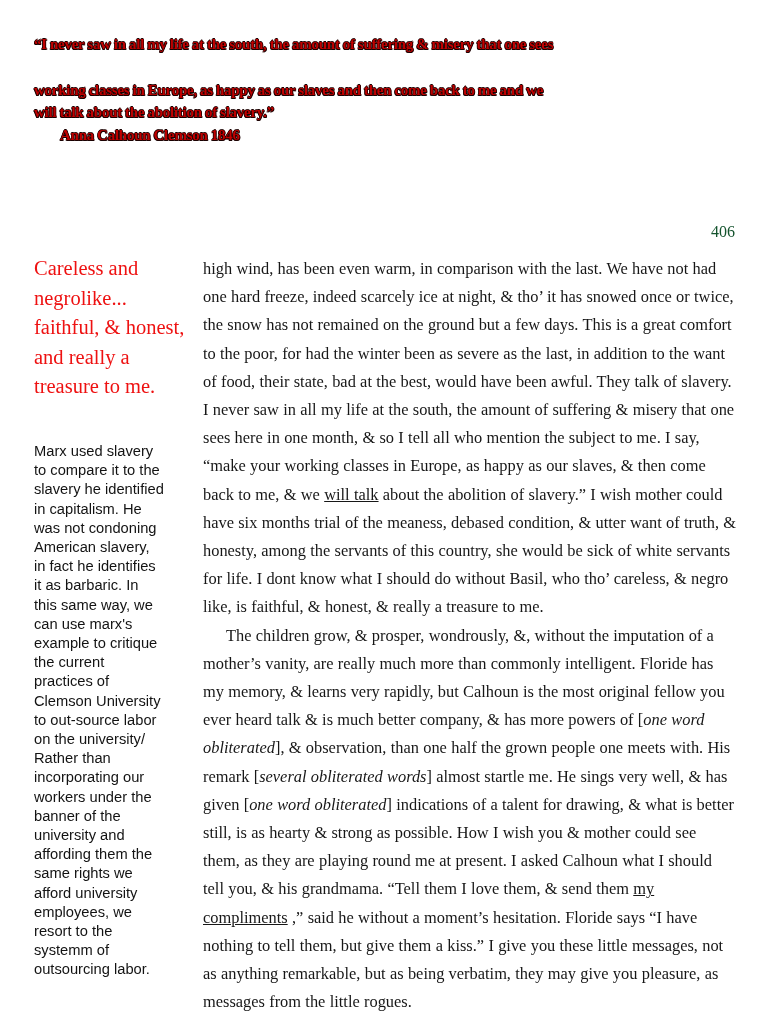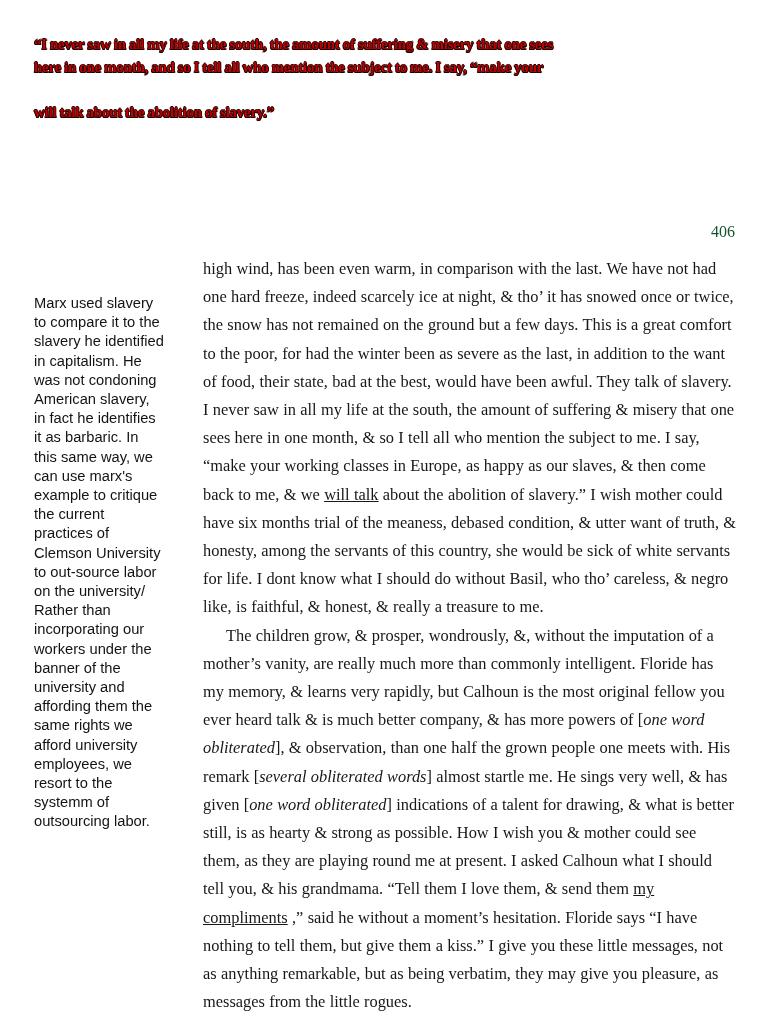--- a/index.html
+++ b/index.html
@@ -98,28 +98,30 @@
     text-indent: 23px;
   }
   .u { text-decoration: underline; text-align: center; }
   .ed { font-style: italic; }
 </style>
 </head>
 <body>
 
 <div id="epigraph">
   <span>“I never saw in all my life at the south, the amount of suffering &amp; misery that one sees</span><br>
-  <span>here in one month, and so I tell all who mention the subject to me. I say, “make your</span><br>
   <br>
+  <span>working classes in Europe, as happy as our slaves and then come back to me and we</span><br>
   <span>will talk about the abolition of slavery.”</span><br>
+  <span class="attrib">Anna Calhoun Clemson 1846</span>
 </div>
 
 <div id="folio">406</div>
 
 <div id="margin-column">
+  <div id="margin-heading">Careless and negrolike... faithful, &amp; honest, and really a treasure to me.</div>
   <div id="margin-note">Marx used slavery to compare it to the slavery he identified in capitalism. He was not condoning American slavery, in fact  he identifies it as barbaric. In this same way, we can use marx's example to critique the current practices of Clemson University to out-source labor on the university/ Rather than incorporating our workers under the banner of the university and affording them the same rights we afford university employees, we   resort to the systemm of outsourcing labor.</div>
 </div>
 
 <div id="main-column">
   <p><span>high wind, has been even warm, in comparison with the last.  We have not had one hard freeze, indeed scarcely ice at night, &amp; tho’ it has snowed once or twice, the snow has not remained on the ground but a few days.  This is a great comfort to the poor, for had the winter been as severe as the last, in addition to the want of food, their state, bad at the best, would have been awful.  They talk of slavery.  I never saw in all my life at the south, the amount of suffering &amp; misery that one sees here in one month, &amp; so I tell all who mention the subject to me.  I say, “make your working classes in Europe, as happy as our slaves, &amp; then come back to me, &amp; we </span><span class="u">will talk</span><span> about the abolition of slavery.”  I wish mother could have six months trial of the meaness, debased condition, &amp; utter want of truth, &amp; honesty, among the servants of this country, she would be sick of white servants for life.  I dont know what I should do without Basil, who tho’ careless, &amp; negro like, is faithful, &amp; honest, &amp; really a treasure to me.</span></p>
 
   <p class="indented"><span>The children grow, &amp; prosper, wondrously, &amp;, without the imputation of a mother’s vanity, are really much more than commonly intelligent.  Floride has my memory, &amp; learns very rapidly, but Calhoun is the most original fellow you ever heard talk &amp; is much better company, &amp; has more powers of [</span><span class="ed">one word obliterated</span><span>], &amp; observation, than one half the grown people one meets with.  His remark [</span><span class="ed">several obliterated words</span><span>] almost startle me.  He sings very well, &amp; has given [</span><span class="ed">one word obliterated</span><span>] indications of a talent for drawing, &amp; what is better still, is as hearty &amp; strong as possible.  How I wish you &amp; mother could see them, as they are playing round me at present.  I asked Calhoun what I should tell you, &amp; his grandmama.  “Tell them I love them, &amp; send them </span><span class="u">my compliments</span><span> ,” said he without a moment’s hesitation.  Floride says “I have nothing to tell them, but give them a kiss.”  I give you these little messages, not as anything remarkable, but as being verbatim, they may give you pleasure, as messages from the little rogues.</span></p>
 </div>
 
 </body></html>

